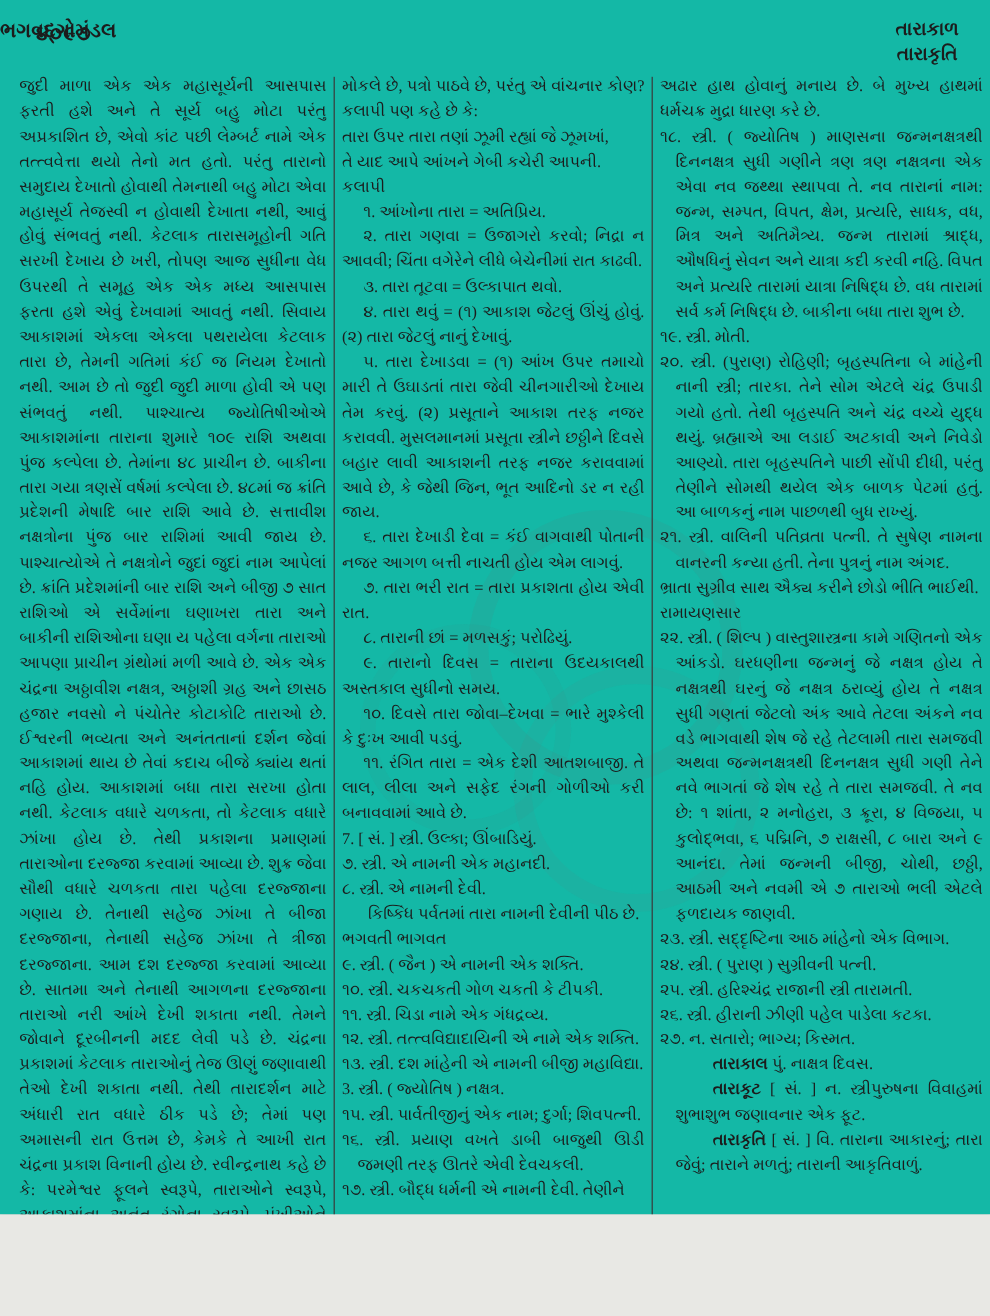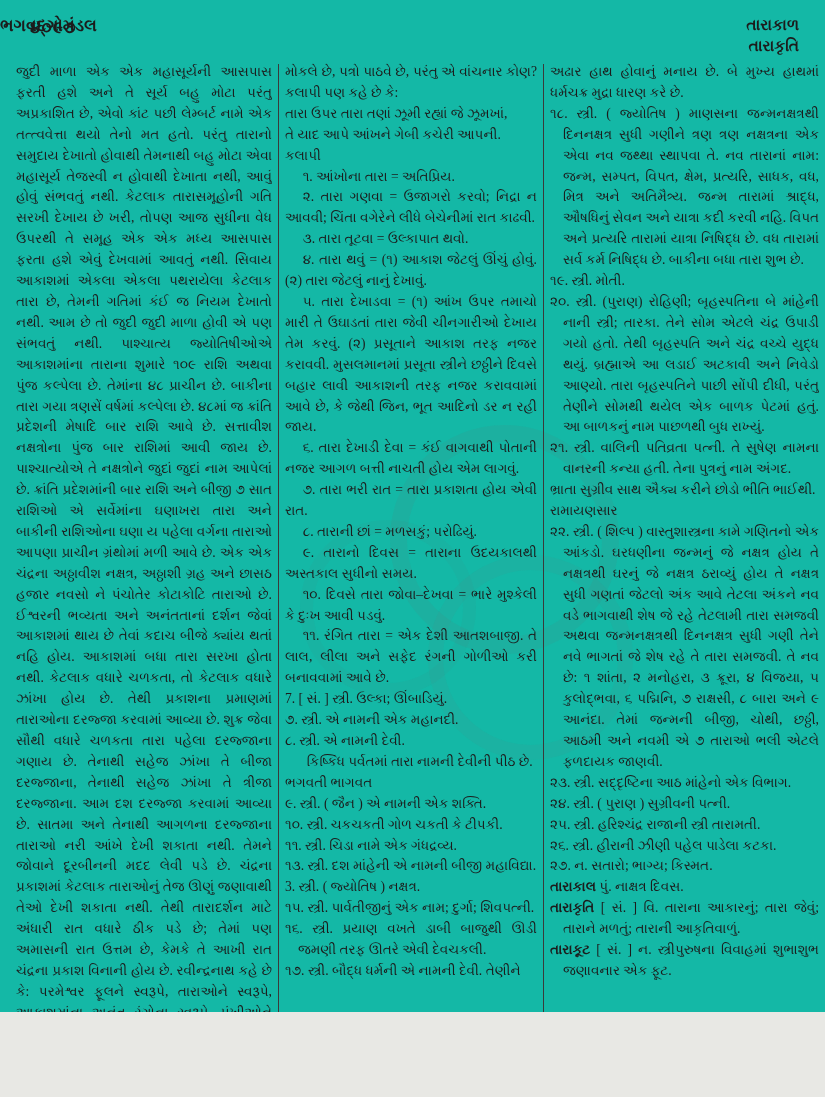--- a/index.html
+++ b/index.html
@@ -10,21 +10,21 @@
     background:#14b8a6;
     color:#1c1c1c;
     font-family:"Liberation Serif","DejaVu Serif",serif;
     overflow:hidden;
     box-shadow:0 0 6px rgba(0,0,0,.25);
   }
   
   .runhead { position:absolute; top:12px; left:0; right:0; height:52px; }
   .pageno  { position:absolute; left:30px; top:6px; font-size:17px; font-weight:bold; letter-spacing:1px; }
   .booktitle { position:absolute; left:0; right:0; top:4px; text-align:left; font-size:17px; font-weight:bold; }
-  .headwords { position:absolute; right:26px; top:2px; text-align:right; font-size:15.5px; font-weight:bold; line-height:21px; }
+  .headwords { position:absolute; right:26px; top:2px; text-align:center; font-size:15.5px; font-weight:bold; line-height:21px; }
   
   .stamp { position:absolute; border-radius:50%; pointer-events:none; }
   .stamp.s1 { left:390px; top:425px; width:195px; height:195px; border:17px solid rgba(110,110,110,0.10); }
   .stamp.s2 { left:428px; top:555px; width:175px; height:175px; border:15px solid rgba(110,110,110,0.08); }
   .stamp.s3 { left:300px; top:520px; width:150px; height:150px; border:13px solid rgba(110,110,110,0.06); }
   
   .cols { position:absolute; top:62px; left:16px; right:6px; height:1012px; display:flex; z-index:1; }
   .col  { overflow:hidden; height:100%; }
   .col.c1 { width:256px; }
   .col.c2 { width:252px; }
@@ -32,21 +32,21 @@
   .vrule { width:1px; background:#3a3a3a; margin:2px 6px 0 6px; height:1002px; }
   
   .col p { margin:0; font-size:13.6px; line-height:20.9px; text-align:justify; }
   .blk-para   {}
   .blk-parai  { text-indent:1.6em; }
   .blk-item   { text-indent:1.3em; }
   .blk-sense  { padding-left:.95em; text-indent:-.95em; }
   .blk-verse  { margin-left:1.1em; text-align:left; font-size:13px; }
   .blk-attr   { text-align:right; padding-right:.4em; }
   .blk-headword { padding-left:.95em; text-indent:-.95em; }
-  .blk-headword [data-field="head"] { font-weight:bold; }
+  .blk-headword [data-field="head"] { font-weight:bold;margin-left:44px; }
 </style>
 </head>
 <body>
 
 <div class="page">
 
   <div class="stamp s1"></div>
   <div class="stamp s2"></div>
   <div class="stamp s3"></div>
 
@@ -81,20 +81,21 @@
         <p class="blk blk-item"><span data-field="text">૧૦. દિવસે તારા જોવા–દેખવા = ભારે મુશ્કેલી કે દુઃખ આવી પડવું.</span></p>
         <p class="blk blk-item"><span data-field="text">૧૧. રંગિત તારા = એક દેશી આતશબાજી. તે લાલ, લીલા અને સફેદ રંગની ગોળીઓ કરી બનાવવામાં આવે છે.</span></p>
         <p class="blk blk-sense"><span data-field="text">7. [ સં. ] સ્ત્રી. ઉલ્કા; ઊંબાડિયું.</span></p>
         <p class="blk blk-sense"><span data-field="text">૭. સ્ત્રી. એ નામની એક મહાનદી.</span></p>
         <p class="blk blk-sense"><span data-field="text">૮. સ્ત્રી. એ નામની દેવી.</span></p>
         <p class="blk blk-parai"><span data-field="text">કિષ્કિંધ પર્વતમાં તારા નામની દેવીની પીઠ છે.</span></p>
         <p class="blk blk-attr"><span data-field="text">ભગવતી ભાગવત</span></p>
         <p class="blk blk-sense"><span data-field="text">૯. સ્ત્રી. ( જૈન ) એ નામની એક શક્તિ.</span></p>
         <p class="blk blk-sense"><span data-field="text">૧૦. સ્ત્રી. ચકચકતી ગોળ ચકતી કે ટીપકી.</span></p>
         <p class="blk blk-sense"><span data-field="text">૧૧. સ્ત્રી. ચિડા નામે એક ગંધદ્રવ્ય.</span></p>
+        <p class="blk blk-sense"><span data-field="text">૧૨. સ્ત્રી. તત્ત્વવિદ્યાદાયિની એ નામે એક શક્તિ.</span></p>
         <p class="blk blk-sense"><span data-field="text">૧૩. સ્ત્રી. દશ માંહેની એ નામની બીજી મહાવિદ્યા.</span></p>
         <p class="blk blk-sense"><span data-field="text">3. સ્ત્રી. ( જ્યોતિષ ) નક્ષત્ર.</span></p>
         <p class="blk blk-sense"><span data-field="text">૧૫. સ્ત્રી. પાર્વતીજીનું એક નામ; દુર્ગા; શિવપત્ની.</span></p>
         <p class="blk blk-sense"><span data-field="text">૧૬. સ્ત્રી. પ્રયાણ વખતે ડાબી બાજુથી ઊડી જમણી તરફ ઊતરે એવી દેવચકલી.</span></p>
         <p class="blk blk-sense"><span data-field="text">૧૭. સ્ત્રી. બૌદ્ધ ધર્મની એ નામની દેવી. તેણીને</span></p>
       </div>
     <div class="vrule"></div>
     <div class="col c3">
         <p class="blk blk-para"><span data-field="text">અઢાર હાથ હોવાનું મનાય છે. બે મુખ્ય હાથમાં ધર્મચક્ર મુદ્રા ધારણ કરે છે.</span></p>
         <p class="blk blk-sense"><span data-field="text">૧૮. સ્ત્રી. ( જ્યોતિષ ) માણસના જન્મનક્ષત્રથી દિનનક્ષત્ર સુધી ગણીને ત્રણ ત્રણ નક્ષત્રના એક એવા નવ જથ્થા સ્થાપવા તે. નવ તારાનાં નામ: જન્મ, સમ્પત, વિપત, ક્ષેમ, પ્રત્યરિ, સાધક, વધ, મિત્ર અને અતિમૈત્ર્ય. જન્મ તારામાં શ્રાદ્ધ, ઔષધિનું સેવન અને યાત્રા કદી કરવી નહિ. વિપત અને પ્રત્યરિ તારામાં યાત્રા નિષિદ્ધ છે. વધ તારામાં સર્વ કર્મ નિષિદ્ધ છે. બાકીના બધા તારા શુભ છે.</span></p>
@@ -103,18 +104,18 @@
         <p class="blk blk-sense"><span data-field="text">૨૧. સ્ત્રી. વાલિની પતિવ્રતા પત્ની. તે સુષેણ નામના વાનરની કન્યા હતી. તેના પુત્રનું નામ અંગદ.</span></p>
         <p class="blk blk-verse"><span data-field="text">ભ્રાતા સુગ્રીવ સાથ ઐક્ય કરીને છોડો ભીતિ ભાઈથી.</span></p>
         <p class="blk blk-attr"><span data-field="text">રામાયણસાર</span></p>
         <p class="blk blk-sense"><span data-field="text">૨૨. સ્ત્રી. ( શિલ્પ ) વાસ્તુશાસ્ત્રના કામે ગણિતનો એક આંકડો. ઘરધણીના જન્મનું જે નક્ષત્ર હોય તે નક્ષત્રથી ઘરનું જે નક્ષત્ર ઠરાવ્યું હોય તે નક્ષત્ર સુધી ગણતાં જેટલો અંક આવે તેટલા અંકને નવ વડે ભાગવાથી શેષ જે રહે તેટલામી તારા સમજવી અથવા જન્મનક્ષત્રથી દિનનક્ષત્ર સુધી ગણી તેને નવે ભાગતાં જે શેષ રહે તે તારા સમજવી. તે નવ છે: ૧ શાંતા, ૨ મનોહરા, ૩ ક્રૂરા, ૪ વિજયા, ૫ કુલોદ્ભવા, ૬ પદ્મિનિ, ૭ રાક્ષસી, ૮ બારા અને ૯ આનંદા. તેમાં જન્મની બીજી, ચોથી, છઠ્ઠી, આઠમી અને નવમી એ ૭ તારાઓ ભલી એટલે ફળદાયક જાણવી.</span></p>
         <p class="blk blk-sense"><span data-field="text">૨૩. સ્ત્રી. સદ્દૃષ્ટિના આઠ માંહેનો એક વિભાગ.</span></p>
         <p class="blk blk-sense"><span data-field="text">૨૪. સ્ત્રી. ( પુરાણ ) સુગ્રીવની પત્ની.</span></p>
         <p class="blk blk-sense"><span data-field="text">૨૫. સ્ત્રી. હરિશ્ચંદ્ર રાજાની સ્ત્રી તારામતી.</span></p>
         <p class="blk blk-sense"><span data-field="text">૨૬. સ્ત્રી. હીરાની ઝીણી પહેલ પાડેલા કટકા.</span></p>
         <p class="blk blk-sense"><span data-field="text">૨૭. ન. સતારો; ભાગ્ય; કિસ્મત.</span></p>
         <p class="blk blk-headword"><span data-field="head">તારાકાલ</span><span data-field="text"> પું. નાક્ષત્ર દિવસ.</span></p>
+        <p class="blk blk-headword"><span data-field="head">તારાકૂટ</span><span data-field="text"> [ સં. ] ન. સ્ત્રીપુરુષના વિવાહમાં શુભાશુભ જણાવનાર એક ફૂટ.</span></p>
         <p class="blk blk-headword"><span data-field="head">તારાકૃતિ</span><span data-field="text"> [ સં. ] વિ. તારાના આકારનું; તારા જેવું; તારાને મળતું; તારાની આકૃતિવાળું.</span></p>
-        <p class="blk blk-headword"><span data-field="head">તારાકૂટ</span><span data-field="text"> [ સં. ] ન. સ્ત્રીપુરુષના વિવાહમાં શુભાશુભ જણાવનાર એક ફૂટ.</span></p>
       </div>
   </div>
 
 </div>
 
 </body></html>

